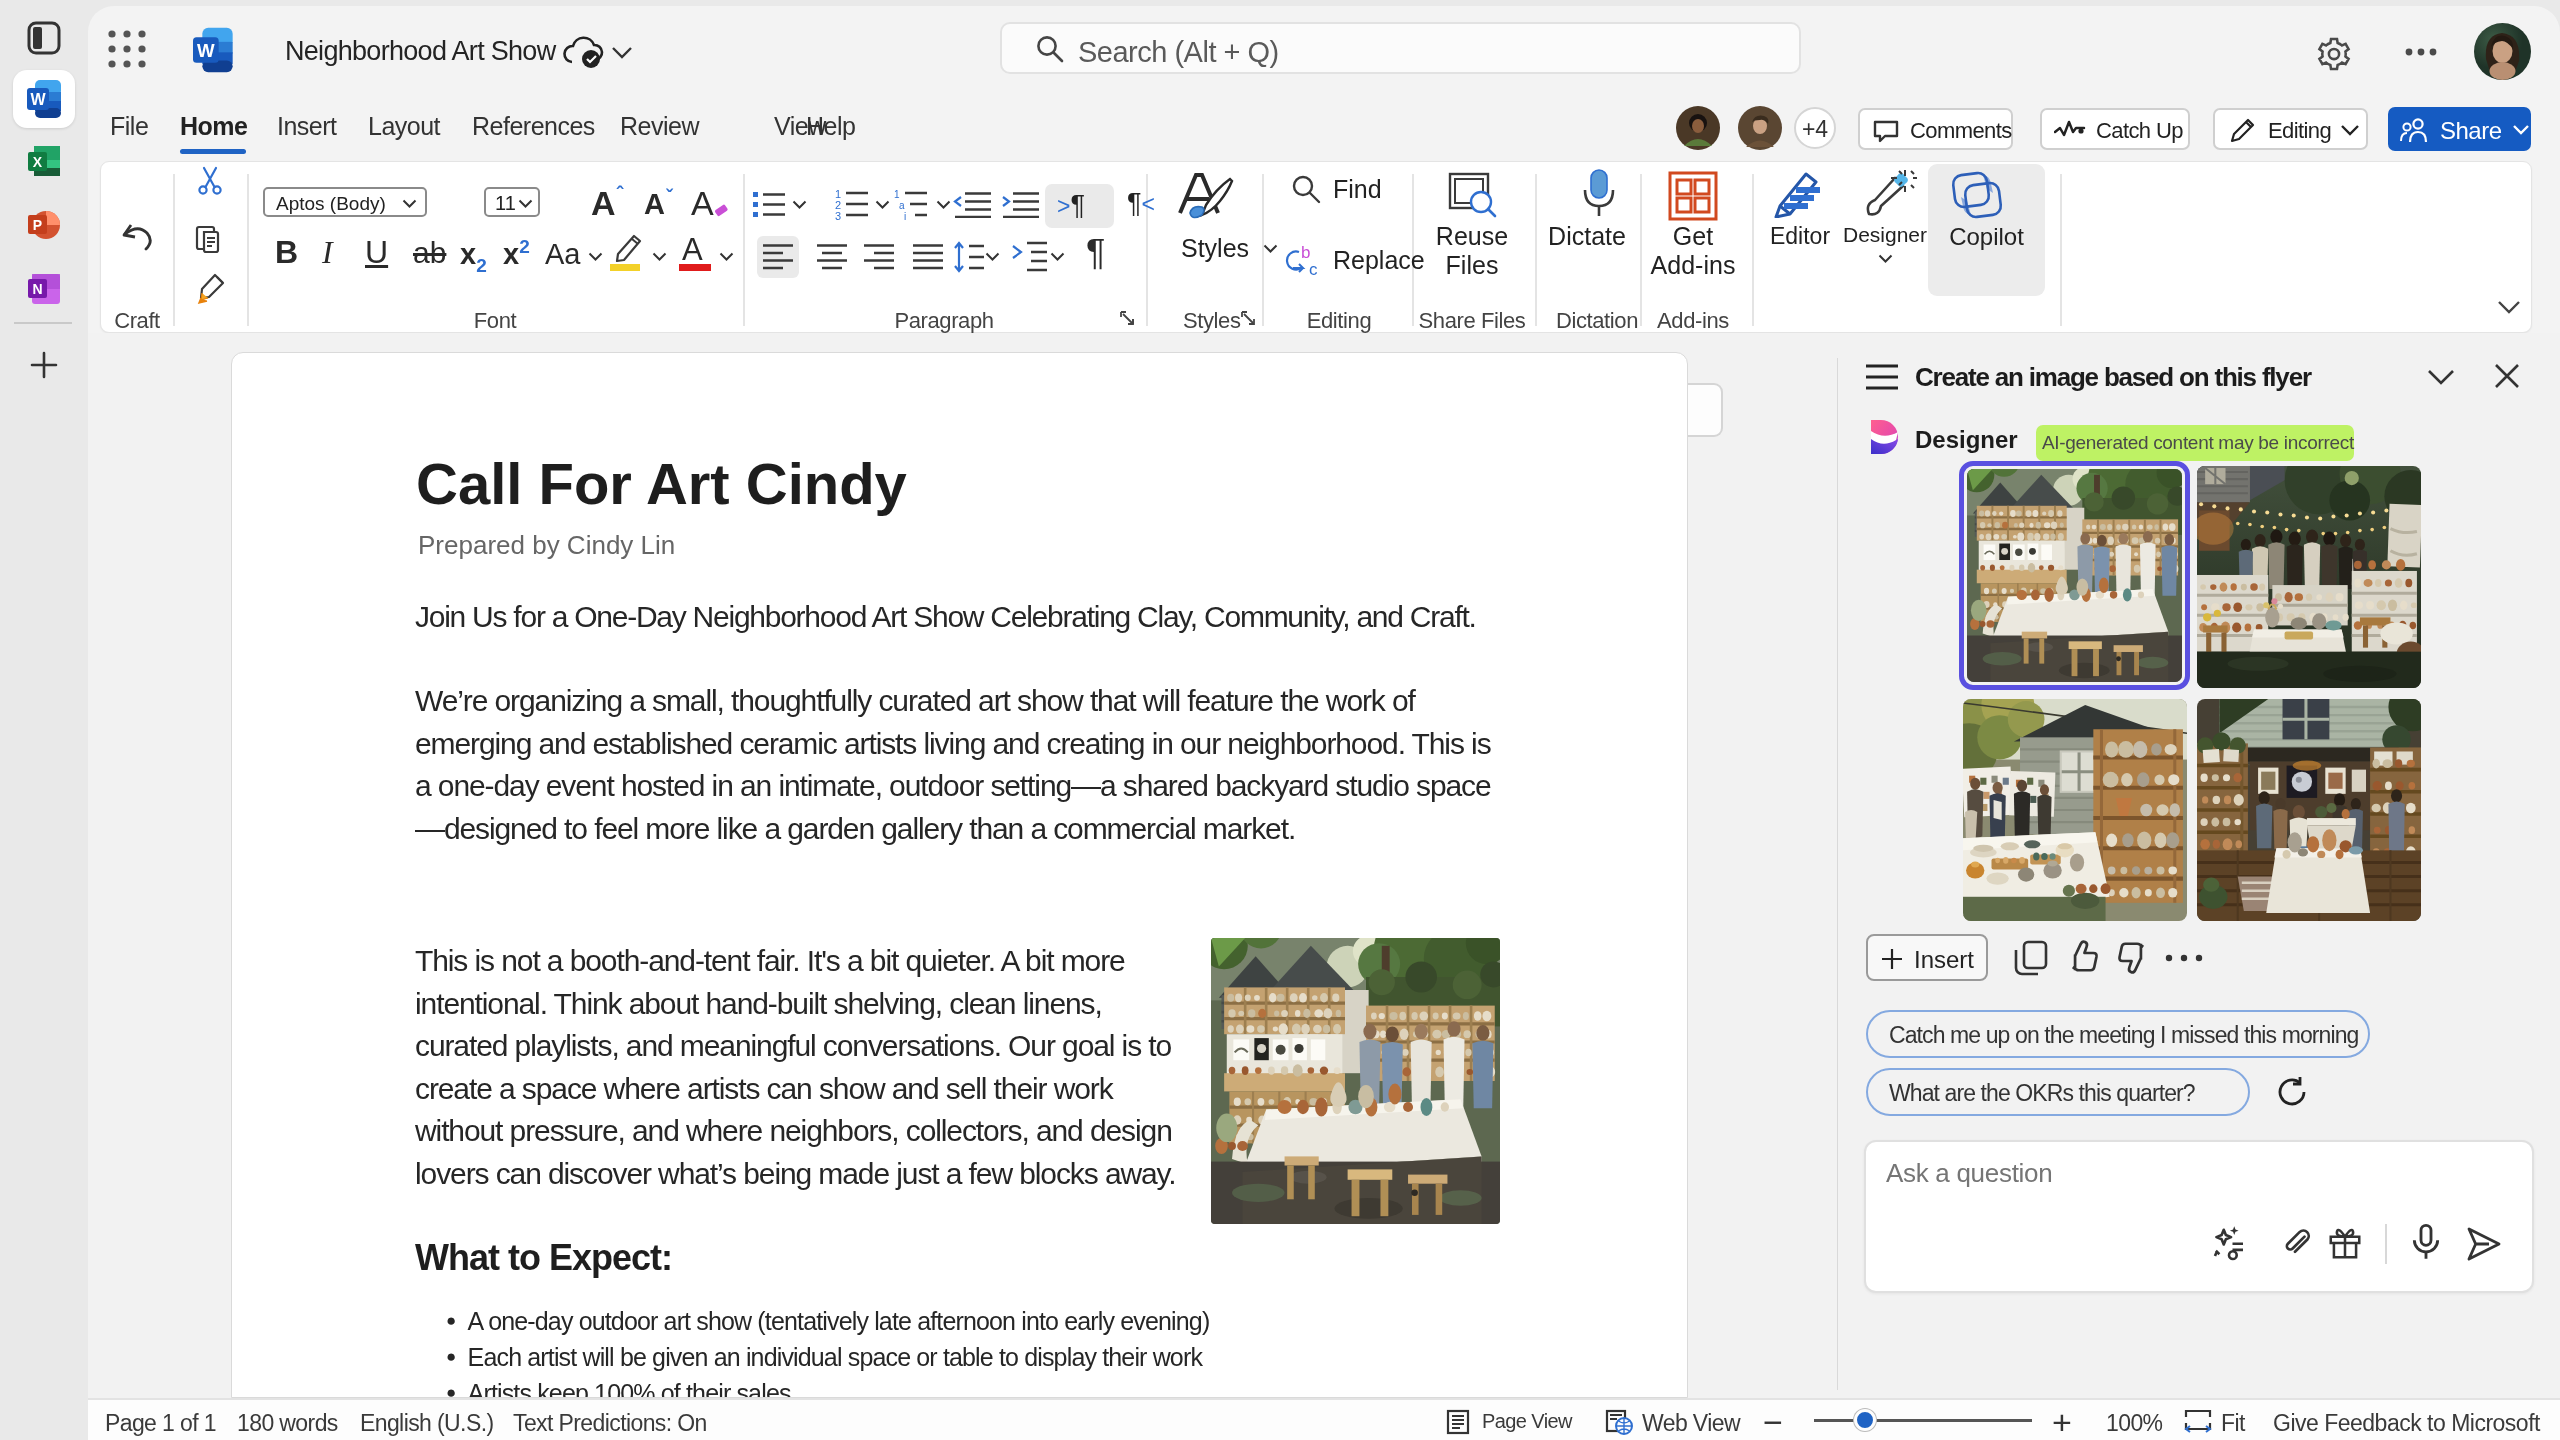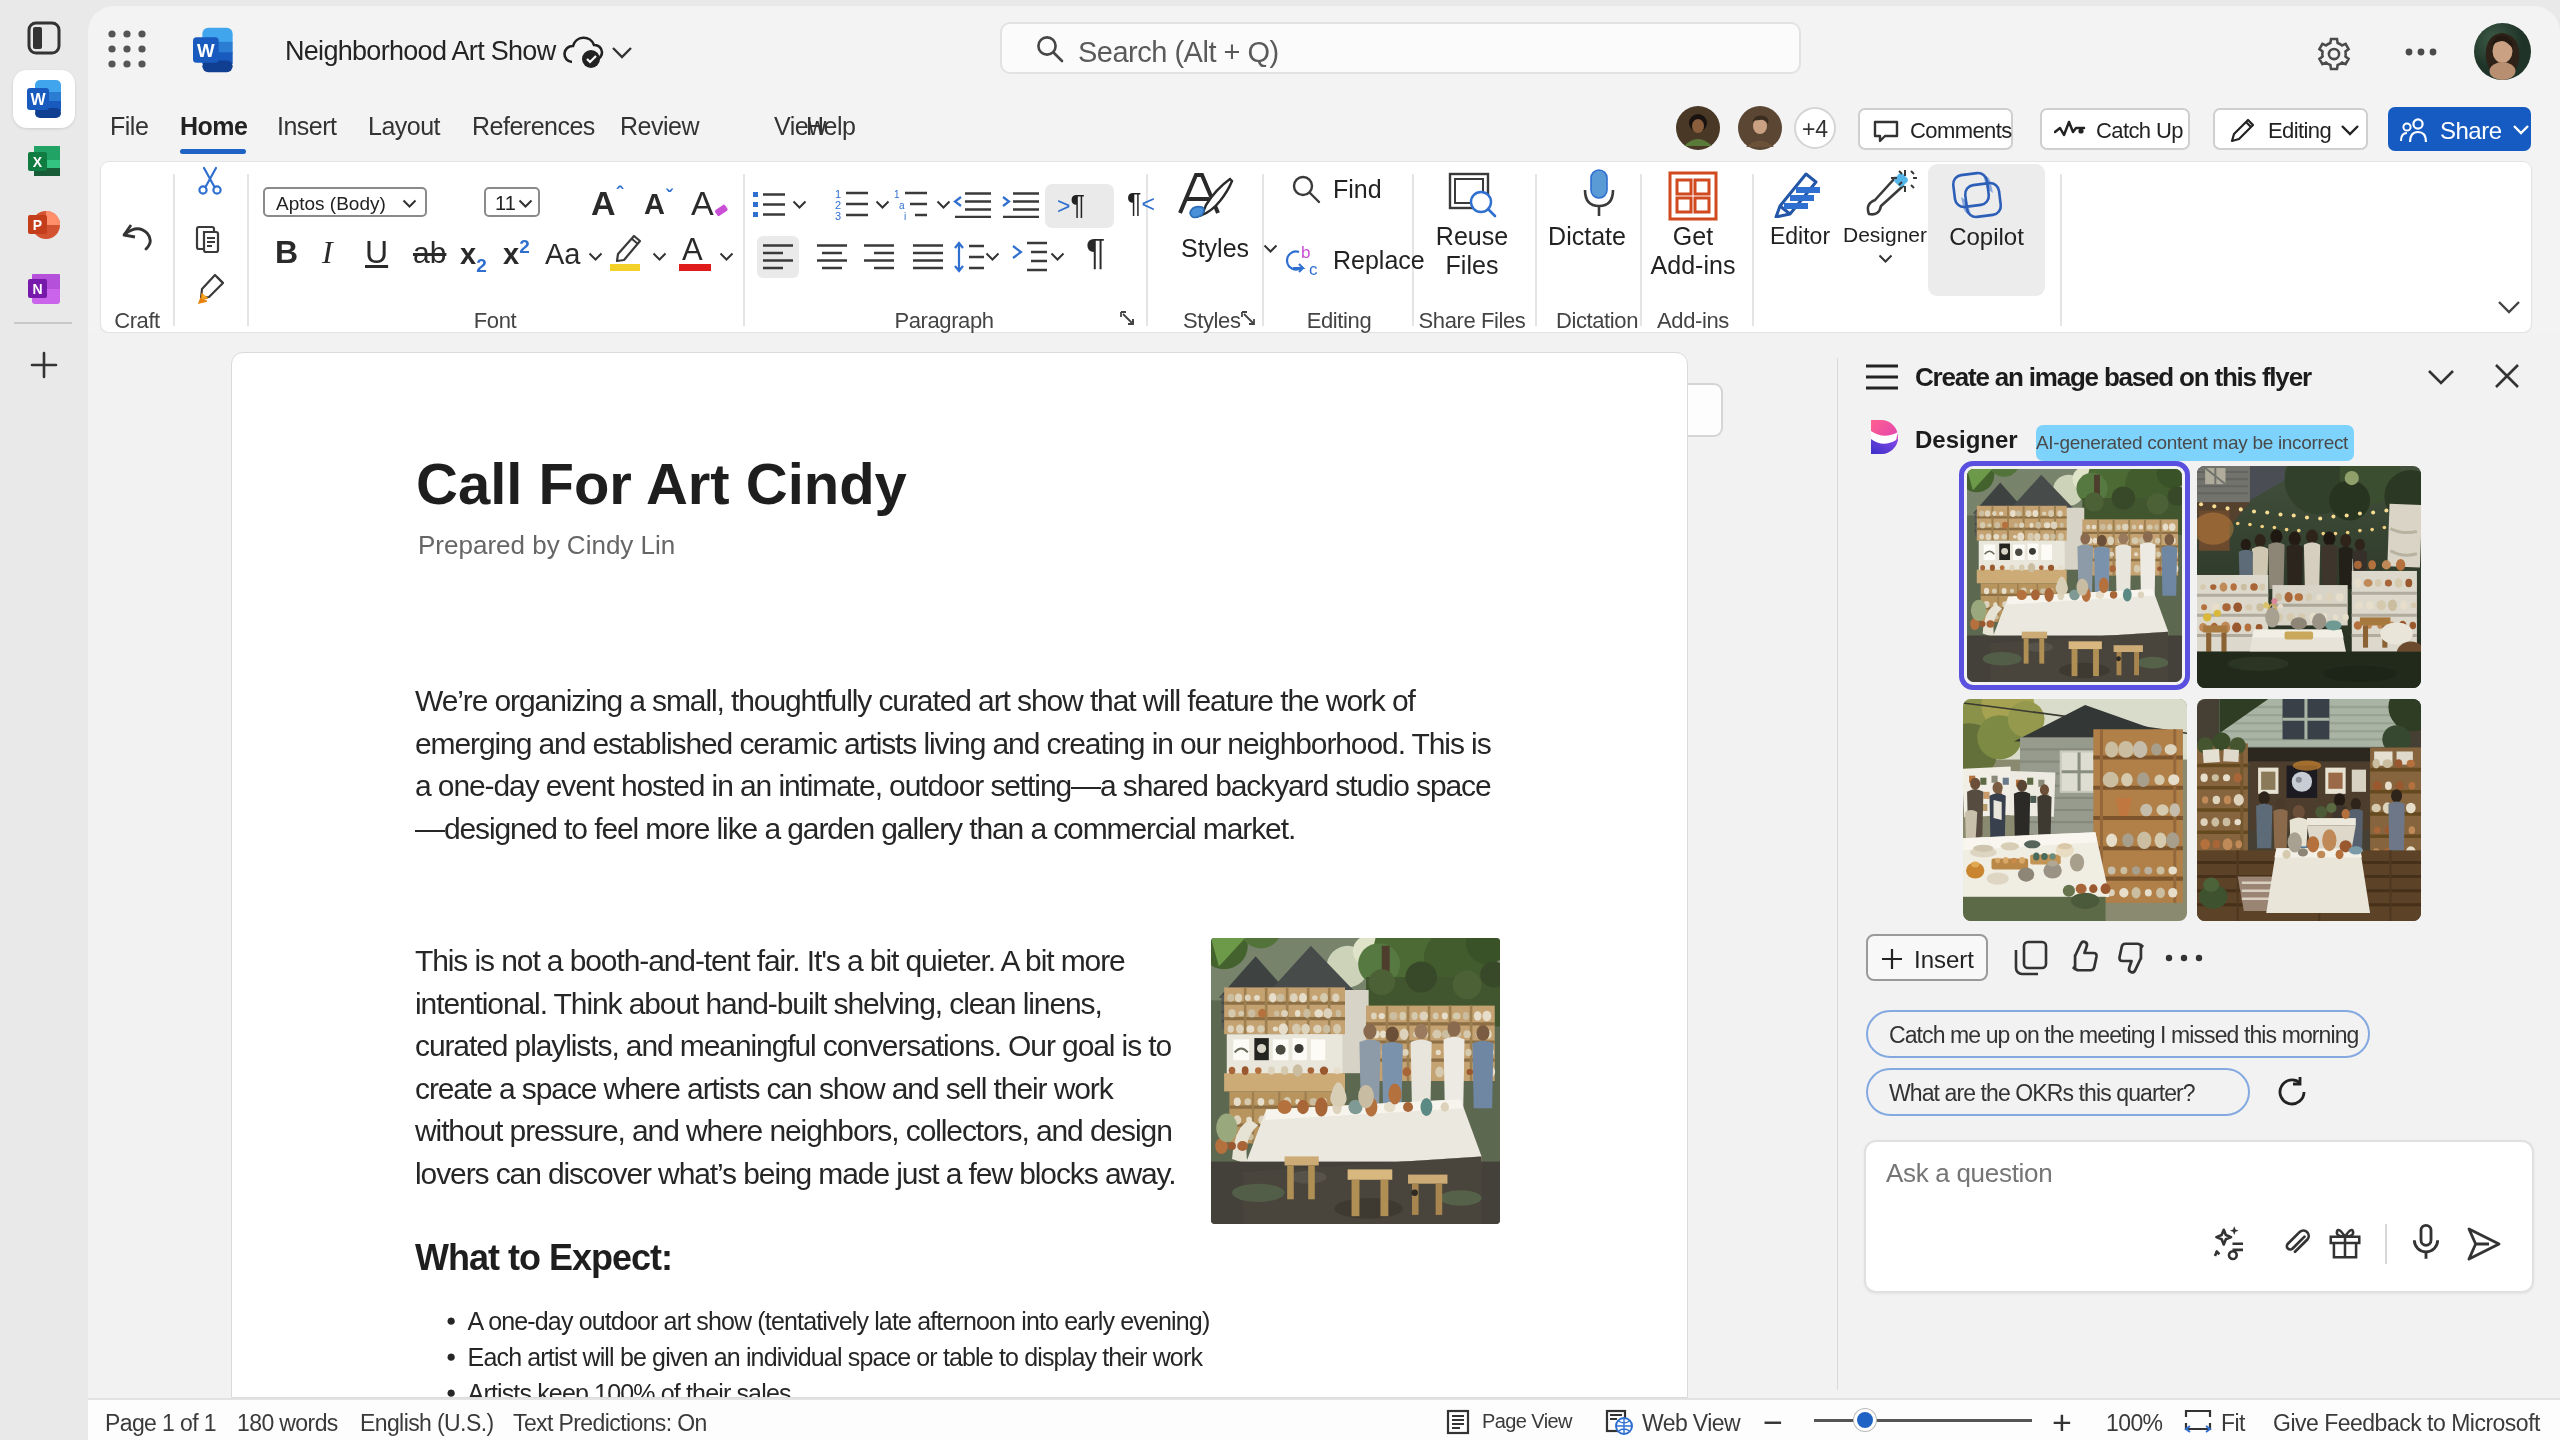--- a/index.html
+++ b/index.html
@@ -414,20 +414,21 @@
 
   <svg class="abs" style="left:2396px;top:138px" width="24" height="15" viewBox="0 0 24 15">
         <path d="M2 2 L12 12 L22 2" stroke="#444" stroke-width="2.4" fill="none"></path>
       </svg>
 </div>
 
 <div id="docarea" class="abs" style="left:0;top:327px;width:1750px;bottom:42px;background:#f2f2f2;">
   <div id="page" class="abs" style="left:143px;top:19px;width:1457px;bottom:0;background:#fff;border:1px solid #dadada;border-radius:12px 12px 0 0;overflow:hidden;">
     <div class="abs" style="left:184px;top:97px;font-size:58px;font-weight:bold;color:#1e1e1e;">Call For Art Cindy</div>
     <div class="abs" style="left:186px;top:177px;font-size:26px;color:#666;">Prepared by Cindy Lin</div>
+    <div class="abs" style="left:183px;top:247px;font-size:30px;color:#262626;letter-spacing:-1.25px;">Join Us for a One-Day Neighborhood Art Show Celebrating Clay, Community, and Craft.</div>
     <div class="abs" style="left:183px;top:327px;font-size:30px;color:#262626;letter-spacing:-1.1px;line-height:42.5px;">
       We’re organizing a small, thoughtfully curated art show that will feature the work of<br>
       emerging and established ceramic artists living and creating in our neighborhood. This is<br>
       a one-day event hosted in an intimate, outdoor setting—a shared backyard studio space<br>
       —designed to feel more like a garden gallery than a commercial market.
     </div>
     <div class="abs" style="left:183px;top:587px;font-size:30px;color:#262626;letter-spacing:-1.1px;line-height:42.5px;">
       This is not a booth-and-tent fair. It's a bit quieter. A bit more<br>
       intentional. Think about hand-built shelving, clean linens,<br>
       curated playlists, and meaningful conversations. Our goal is to<br>
@@ -680,21 +681,21 @@
       <linearGradient id="dz2" x1="0" y1="1" x2="1" y2="0">
             <stop offset="0%" stop-color="#3b2fc9"></stop>
             <stop offset="100%" stop-color="#8a4ce8"></stop>
           </linearGradient>
     </defs>
     <path d="M3 1 h10 a17 17 0 0 1 17 17 L30 18 a17 17 0 0 1 -17 17 h-10 z" fill="url(#dz1)"></path>
     <path d="M3 19 q13 9 27 1 a17 17 0 0 1 -17 15 h-10 z" fill="url(#dz2)"></path>
     <path d="M3 12 q13 9 27 1 l-2 8 q-13 8 -25 -1 z" fill="#fff"></path>
   </svg>
   <div class="abs" style="left:77px;top:93px;font-size:24px;font-weight:bold;color:#1c1c1c;">Designer</div>
-  <div class="abs" style="left:198px;top:92px;width:318px;height:36px;background:#7dd3fc;border-radius:7px;color:#4a4a4a;font-size:19px;letter-spacing:-0.3px;text-align:left;line-height:36px;white-space:nowrap;">AI-generated content may be incorrect</div>
+  <div class="abs" style="left:198px;top:92px;width:318px;height:36px;background:#bef264;border-radius:7px;color:#4a4a4a;font-size:19px;letter-spacing:-0.3px;text-align:right;line-height:36px;white-space:nowrap;">AI-generated content may be incorrect</div>
 
   <div class="abs" style="left:121px;top:128px;width:231px;height:229px;border:5px solid #5a50e0;border-radius:14px;background:#f2f2f2;">
     <div class="abs" style="left:3px;top:3px;width:215px;height:213px;border-radius:7px;overflow:hidden;">
       <svg width="100%" height="100%" viewBox="0 0 220 220" preserveAspectRatio="none">
 <rect width="220" height="220" fill="#5d6850"></rect>
 <rect width="220" height="48" fill="#78836c"></rect>
 <circle cx="104" cy="22" r="16" fill="#cdd3b8"></circle>
 <circle cx="120" cy="10" r="12" fill="#dfe3c8"></circle>
 <polygon points="6,46 34,14 62,46" fill="#3e4342"></polygon>
 <polygon points="40,46 76,6 114,46" fill="#474c4b"></polygon>

